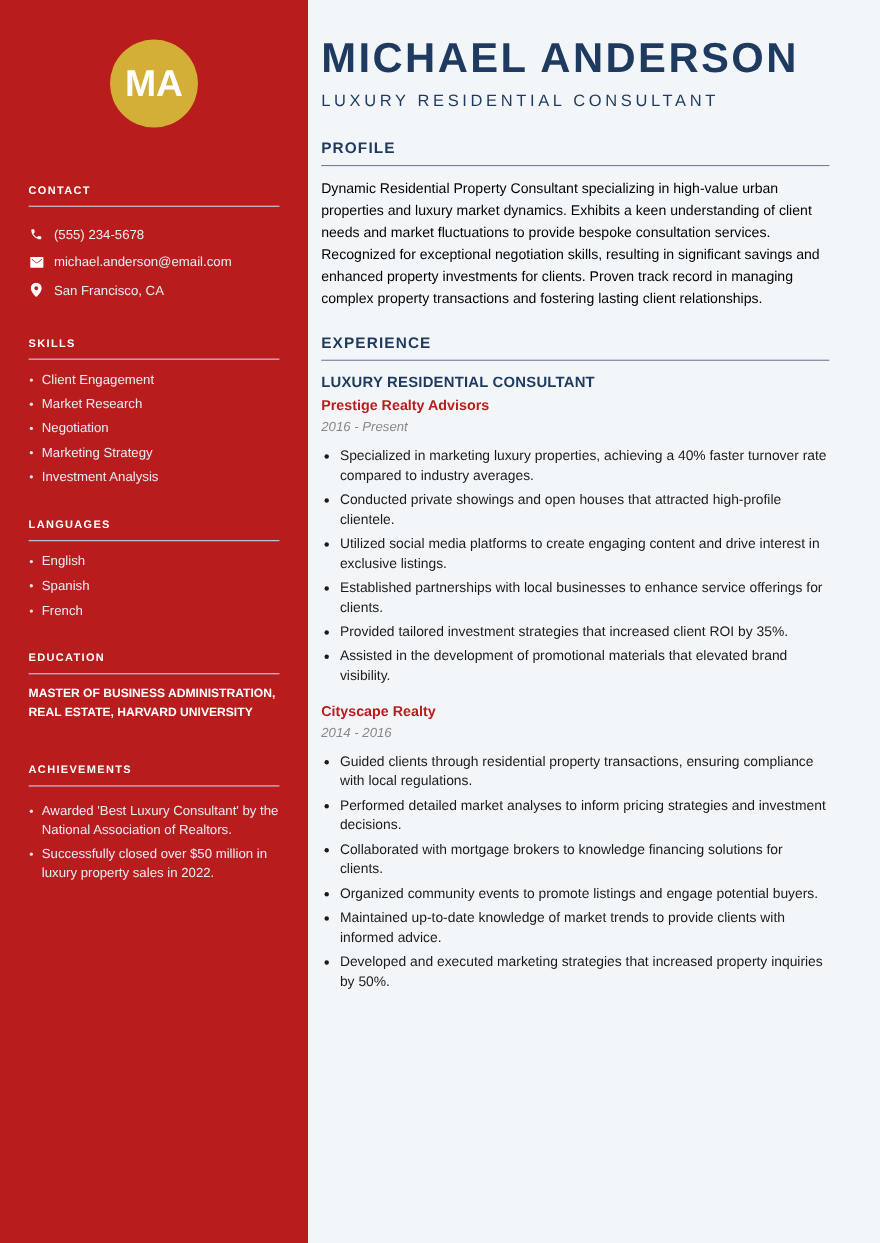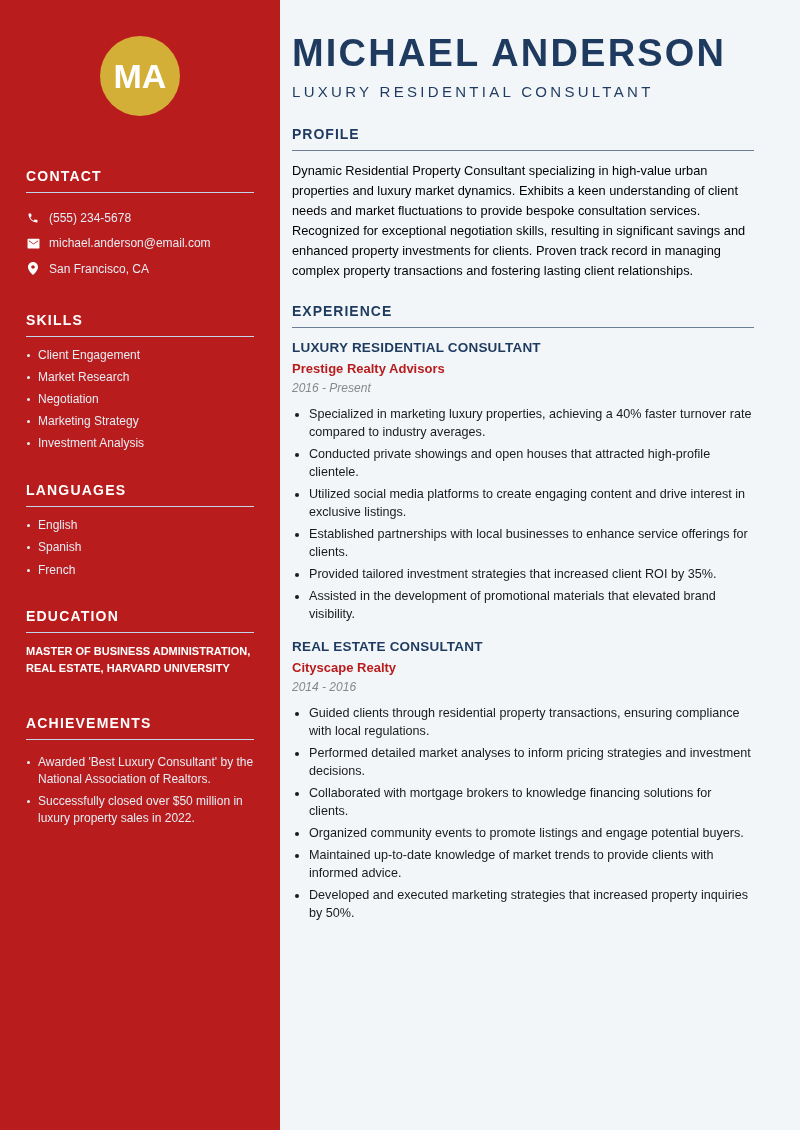--- a/index.html
+++ b/index.html
@@ -20,21 +20,21 @@
   .avatar {
     width: 80px; height: 80px; border-radius: 50%;
     background: #d4af37;
     margin: 0 auto;
     display: flex; align-items: center; justify-content: center;
     color: #ffffff; font-weight: bold; font-size: 34px;
     letter-spacing: 0px;
   }
   .side-section { margin-top: 0; }
   .side-heading {
-    font-size: 14px; font-weight: bold; letter-spacing: 1.2px;
+    font-size: 10px; font-weight: bold; letter-spacing: 1.2px;
     color: #ffffff;
     padding-bottom: 8px;
     border-bottom: 1.5px solid #c3d3ea;
   }
   .contact { margin-top: 52px; }
   .contact-list { margin-top: 12px; }
   .contact-item {
     display: flex; align-items: center;
     font-size: 12px; color: #e6ecf4;
     height: 25.5px;
@@ -214,21 +214,20 @@
         <li>Specialized in marketing luxury properties, achieving a 40% faster turnover rate compared to industry averages.</li>
         <li>Conducted private showings and open houses that attracted high-profile clientele.</li>
         <li>Utilized social media platforms to create engaging content and drive interest in exclusive listings.</li>
         <li>Established partnerships with local businesses to enhance service offerings for clients.</li>
         <li>Provided tailored investment strategies that increased client ROI by 35%.</li>
         <li>Assisted in the development of promotional materials that elevated brand visibility.</li>
       </ul>
     </div>
 
     <div class="job">
-      <div class="job-title">REAL ESTATE CONSULTANT</div>
       <div class="company">Cityscape Realty</div>
       <div class="dates">2014 - 2016</div>
       <ul class="job-bullets">
         <li>Guided clients through residential property transactions, ensuring compliance with local regulations.</li>
         <li>Performed detailed market analyses to inform pricing strategies and investment decisions.</li>
         <li>Collaborated with mortgage brokers to knowledge financing solutions for clients.</li>
         <li>Organized community events to promote listings and engage potential buyers.</li>
         <li>Maintained up-to-date knowledge of market trends to provide clients with informed advice.</li>
         <li>Developed and executed marketing strategies that increased property inquiries by 50%.</li>
       </ul>

